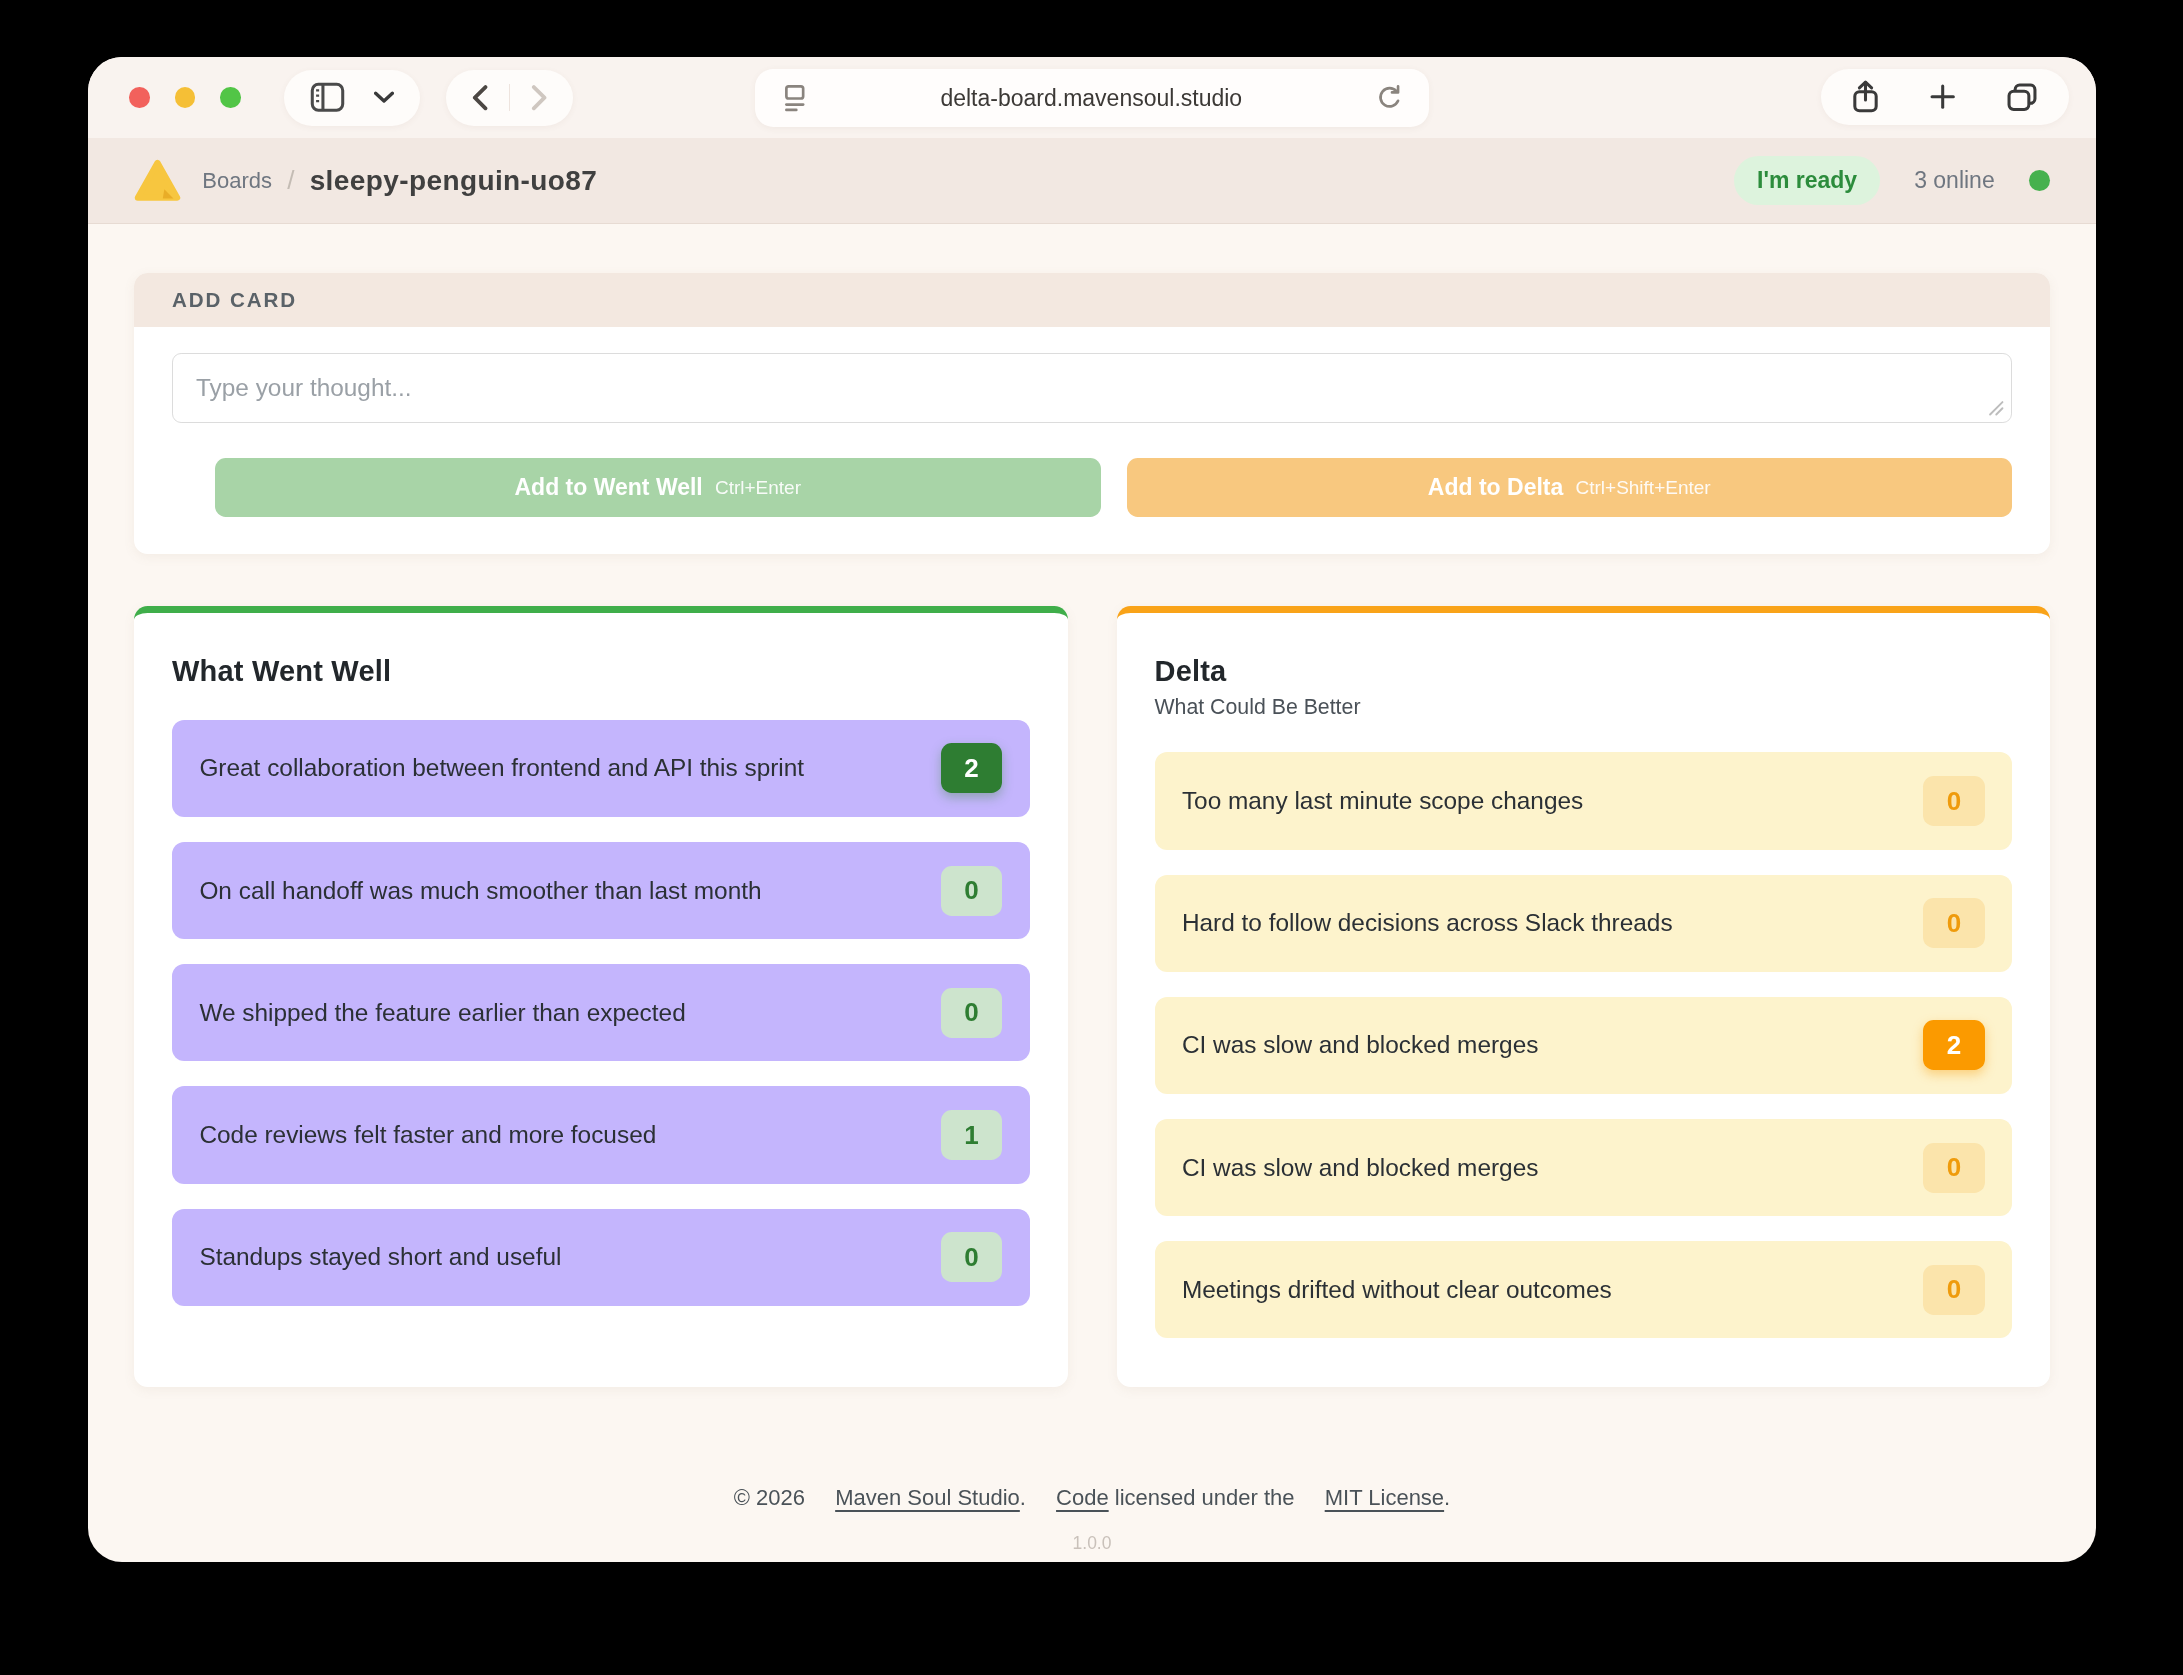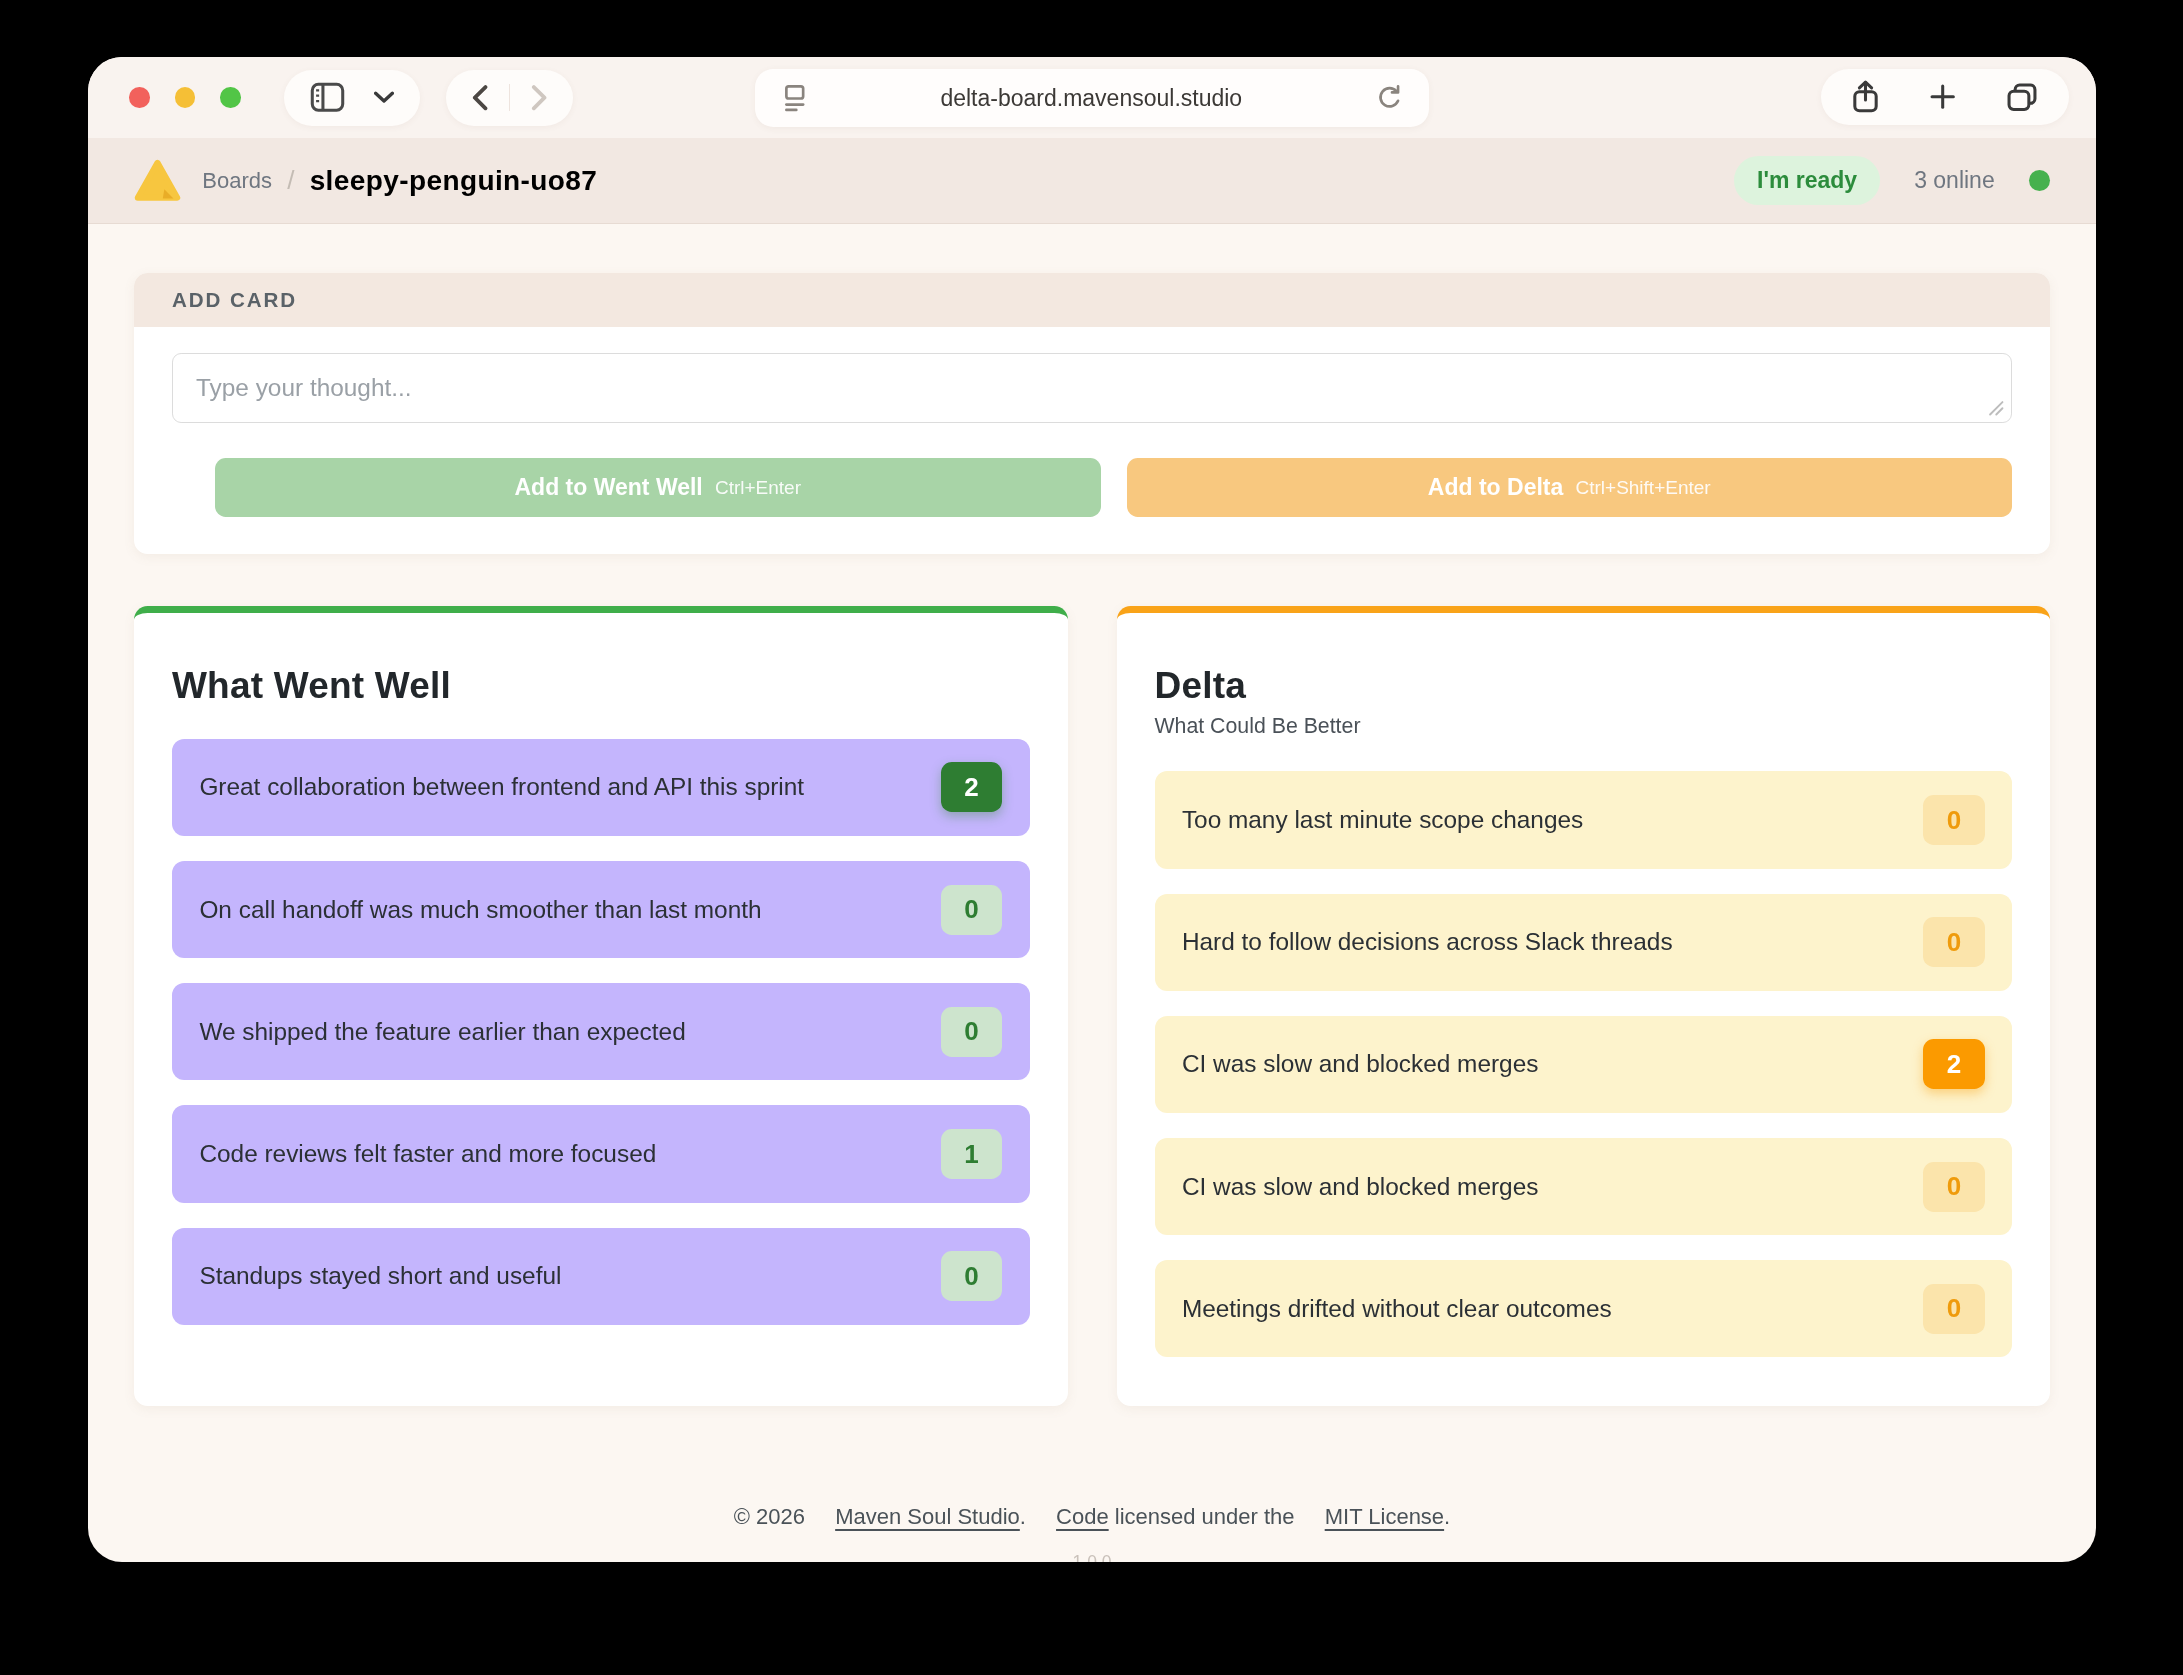--- a/index.html
+++ b/index.html
@@ -17,21 +17,21 @@
   .iconbtn{display:flex;align-items:center;justify-content:center;border:none;background:transparent;padding:4.6px;cursor:default;}
   .urlbar{position:absolute;left:50%;top:12.2px;transform:translateX(-50%);width:674px;height:58px;background:#fffdfc;
     border-radius:18.3px;display:flex;align-items:center;padding:0 21.3px;box-sizing:border-box;box-shadow:0 1.5px 6.1px rgba(120,90,70,.06);}
   .url-text{flex:1;text-align:center;font-size:23px;color:#3c3936;}
   .pill.right{position:absolute;right:27.4px;top:12.2px;padding:0 26px;gap:40px;}
   
   .board-header{height:86px;background:#f2e8e2;border-bottom:1.5px solid #e7dbd3;display:flex;align-items:center;
     padding:0 46px;box-sizing:border-box;}
   .crumb-root{font-size:22px;color:#6f7680;margin-left:21.3px;}
   .crumb-sep{font-size:26px;color:#c4bcb4;margin:0 15.2px;}
-  .board-name{font-size:28px;font-weight:bold;color:#000000;letter-spacing:0.4px;}
+  .board-name{font-size:28px;font-weight:bold;color:#404040;letter-spacing:0.4px;}
   .header-right{margin-left:auto;display:flex;align-items:center;gap:34px;}
   .ready-badge{background:#ddf3dd;color:#2c8c3c;font-size:23px;font-weight:bold;padding:10.7px 23px;border-radius:27.4px;}
   .online-text{font-size:23px;color:#6f7680;}
   .online-dot{width:21.3px;height:21.3px;border-radius:50%;background:#46b14e;}
   
   .main{padding:49px 46px 0;box-sizing:border-box;}
   .add-panel{background:#fff;border-radius:13.7px;box-shadow:0 3px 12.2px rgba(140,110,90,.08);overflow:hidden;}
   .panel-title{background:#f3e8e0;padding:15.2px 38px;font-size:20.6px;font-weight:bold;letter-spacing:1.9px;color:#5a6268;}
   .panel-body{padding:26px 38px 37px;}
   .thought-input{width:100%;height:70px;box-sizing:border-box;border:1.5px solid #dcdcdc;border-radius:9.1px;
@@ -43,21 +43,21 @@
   .add-btn{flex:1;height:59px;border:none;border-radius:10.7px;color:#fff;font-size:23px;font-weight:bold;
     display:flex;align-items:center;justify-content:center;gap:12.2px;font-family:inherit;cursor:pointer;}
   .add-btn .kbd{font-weight:normal;font-size:19px;opacity:.92;}
   .btn-green{background:#a8d4a7;}
   .btn-orange{background:#f8c87f;}
   
   .columns{display:grid;grid-template-columns:1fr 1fr;gap:49px;margin-top:52px;}
   .column{background:#fff;border-radius:13.7px;padding:30.5px 38px 49px;box-shadow:0 3px 12.2px rgba(140,110,90,.08);}
   .column.went-well{border-top:7.6px solid #3fae4a;}
   .column.delta{border-top:7.6px solid #f9a318;}
-  .col-title{margin:21px 0 0;font-size:37px;font-weight:bold;color:#22272b;letter-spacing:0.2px;}
+  .col-title{margin:11px 0 0;font-size:29px;font-weight:bold;color:#22272b;letter-spacing:0.2px;}
   .col-subtitle{margin:7.6px 0 0;font-size:21.3px;color:#4a5158;}
   .cards{margin-top:32px;}
   .card{display:flex;align-items:center;justify-content:space-between;gap:23px;border-radius:12.2px;
     padding:23.6px 27.4px;margin-bottom:25px;}
   .card:last-child{margin-bottom:0;}
   .card.went-well{background:#c4b5fd;}
   .card.delta{background:#fdf3cc;}
   .card-text{font-size:24.4px;color:#2b3035;}
   .badge{min-width:43px;height:50px;padding:0 9.1px;border-radius:10.7px;display:flex;align-items:center;justify-content:center;
     font-size:26px;font-weight:bold;flex:none;}

